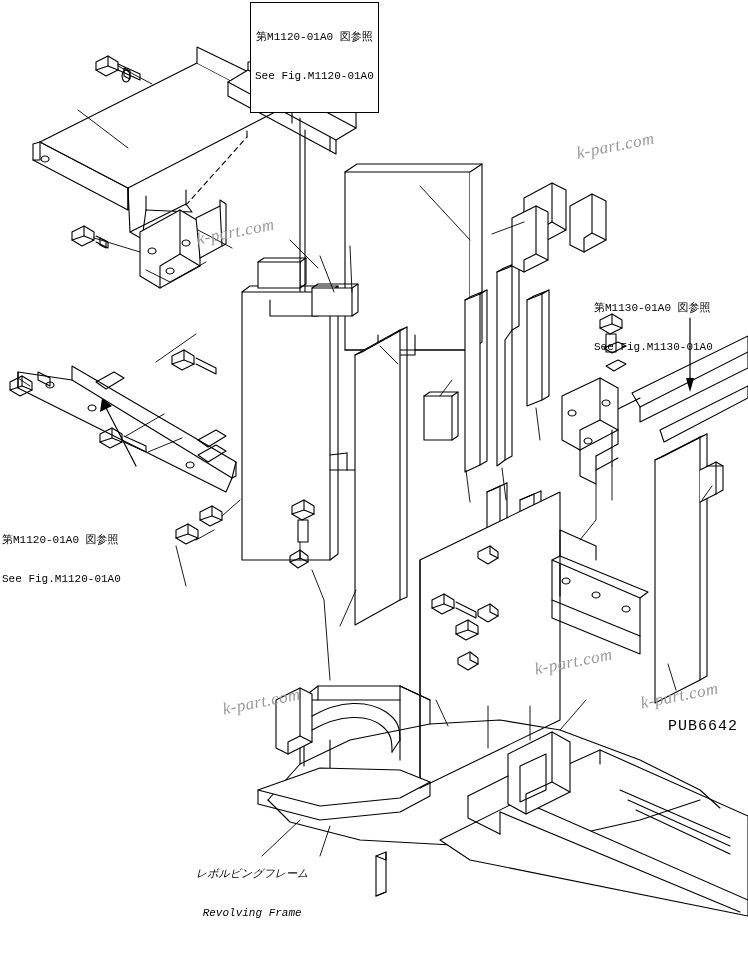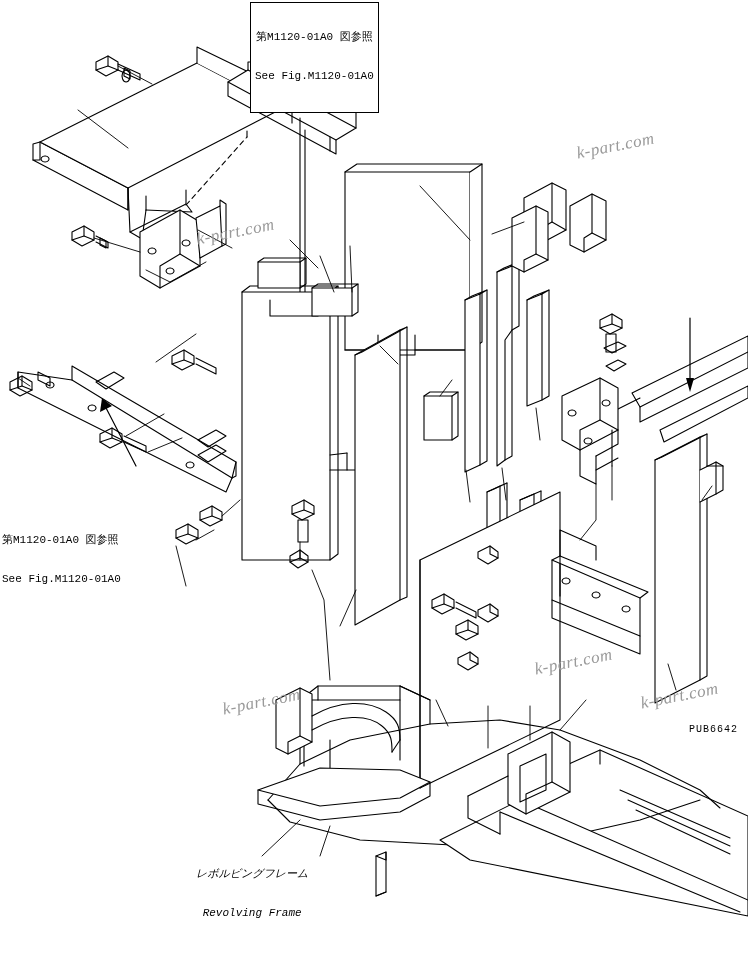--- a/index.html
+++ b/index.html
@@ -51,21 +51,21 @@
     color: #9a9a9a;
     white-space: pre;
     font-style: italic;
     letter-spacing: 0.5px;
   }
   .pubid {
     position: absolute;
     right: 10px;
     bottom: 8px;
     font-family: "Liberation Mono", "DejaVu Sans Mono", monospace;
-    font-size: 10px;
+    font-size: 15px;
     letter-spacing: 1px;
   }
 </style>
 </head>
 <body>
 
 <div id="diagram-root">
 
   <svg class="art" viewBox="0 0 748 958">
     <g fill="none" stroke="#000" stroke-width="1.1" stroke-linejoin="round" stroke-linecap="round">
@@ -398,20 +398,24 @@
       <path d="M596 484 L596 520 L580 540" stroke-width="0.9"></path>
       <path d="M612 466 L612 500" stroke-width="0.9"></path>
     </g>
   </svg>
 
   <div class="label boxed center" style="left:250px; top:2px;">
     <div>第M1120-01A0 図参照</div>
     <div>See Fig.M1120-01A0</div>
   </div>
 
+  <div class="label" style="left:594px; top:276px;">
+    <div>第M1130-01A0 図参照</div>
+    <div>See Fig.M1130-01A0</div>
+  </div>
 
   <div class="label" style="left:2px; top:508px;">
     <div>第M1120-01A0 図参照</div>
     <div>See Fig.M1120-01A0</div>
   </div>
 
   <div class="label center" style="left:196px; top:842px;font-style:italic;">
     <div>レボルビングフレーム</div>
     <div>Revolving Frame</div>
   </div>

